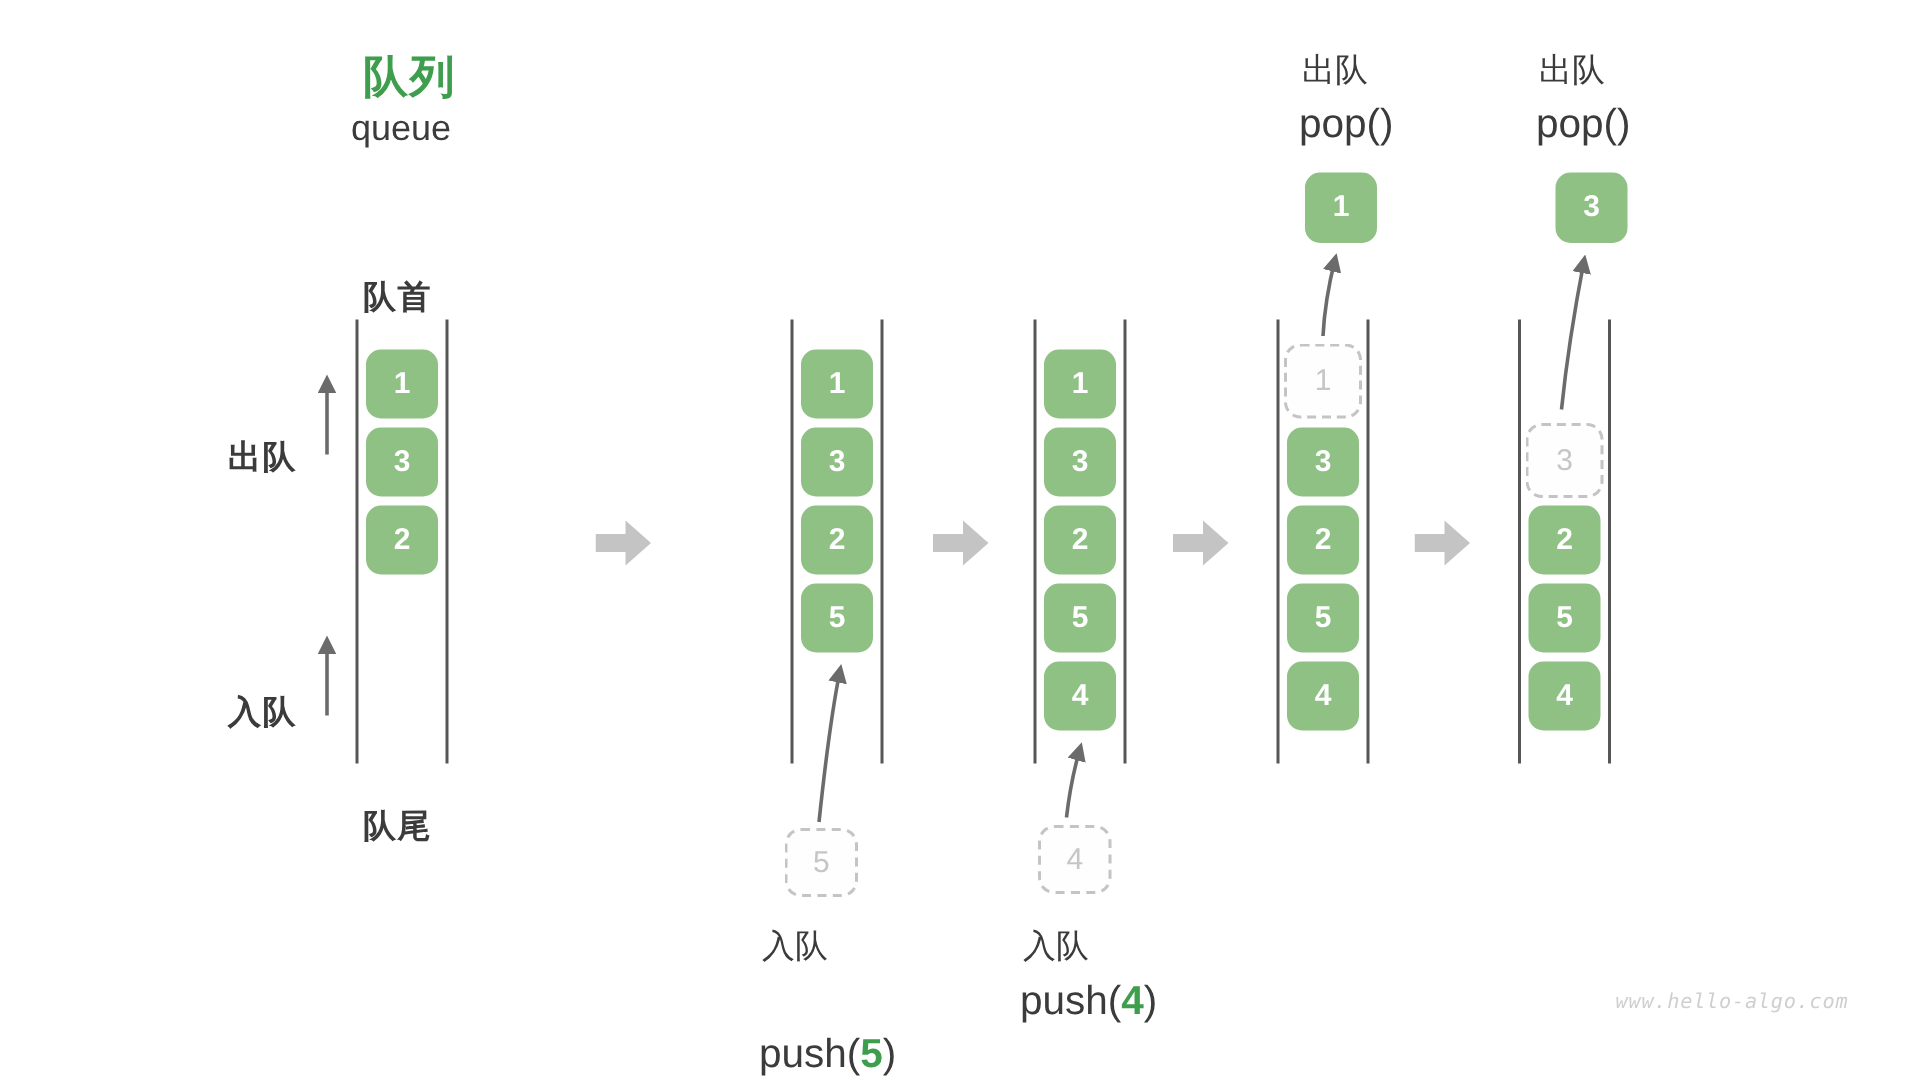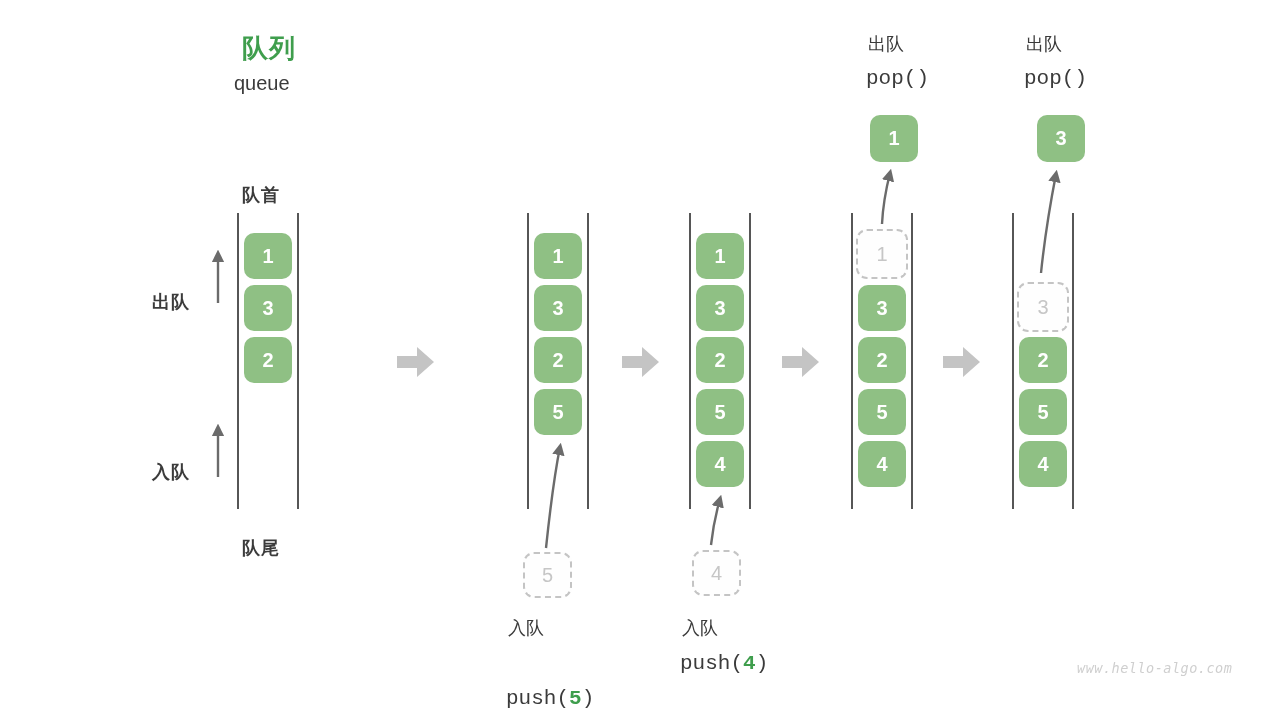--- a/index.html
+++ b/index.html
@@ -11,27 +11,27 @@
     --ghost-gray:#c6c6c6;
     --line-gray:#565656;
     --watermark-gray:#cfcfcf;
   }
   html,body{margin:0;padding:0;}
   body{font-family:"Liberation Sans","DejaVu Sans",sans-serif;background:#fff;}
   .stage{position:relative;width:1280px;height:720px;background:#ffffff;overflow:hidden;}
 
   .abs{position:absolute;}
 
-  .title-zh{font-size:26px;font-weight:bold;color:var(--accent-green);letter-spacing:1px;}
-  .title-en{font-size:20px;color:var(--text-dark);}
+  .title-zh{font-size:30px;font-weight:bold;color:var(--accent-green);letter-spacing:1px;}
+  .title-en{font-size:24px;color:var(--text-dark);}
 
-  .lbl{font-size:18px;color:var(--text-dark);white-space:nowrap;}
+  .lbl{font-size:22px;color:var(--text-dark);white-space:nowrap;}
   .lbl.bold{font-weight:bold;letter-spacing:1px;margin-top:24px;}
 
-  .code{font-family:Liberation Mono, monospace;font-size:21px;color:var(--text-dark);white-space:nowrap;text-align:center;}
+  .code{font-family:Liberation Sans, sans-serif;font-size:27px;color:var(--text-dark);white-space:nowrap;text-align:center;}
   .code .arg{color:var(--accent-green);font-weight:bold;}
 
   .queue-col{
     position:absolute;top:213px;width:62px;height:296px;
     border-left:2px solid var(--line-gray);
     border-right:2px solid var(--line-gray);
     box-sizing:border-box;
   }
   .cell{
     position:absolute;left:5px;width:48px;height:46px;

